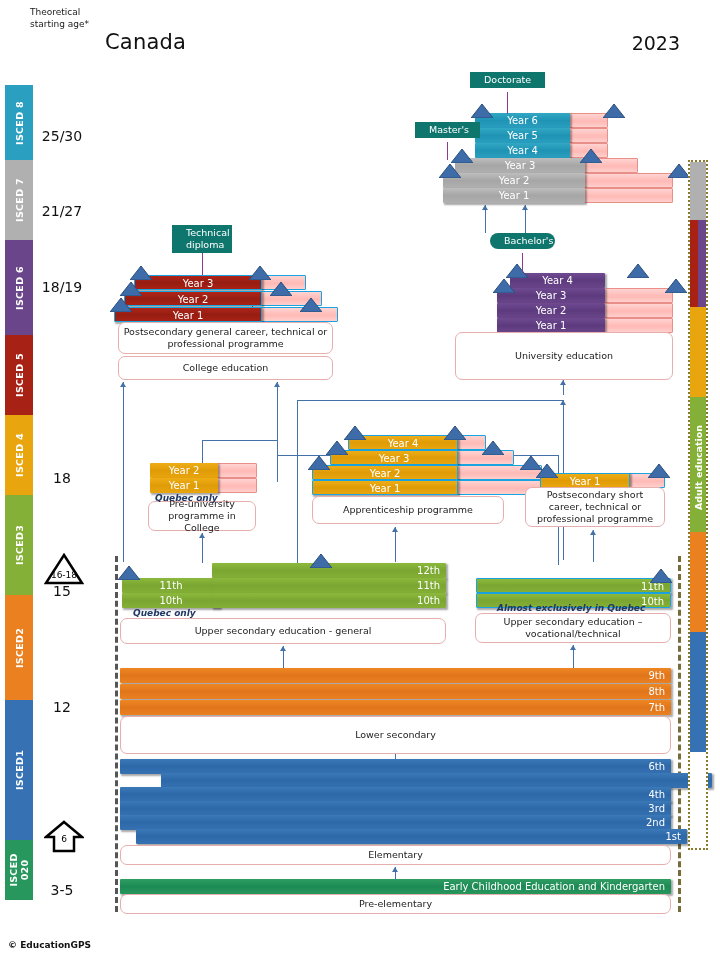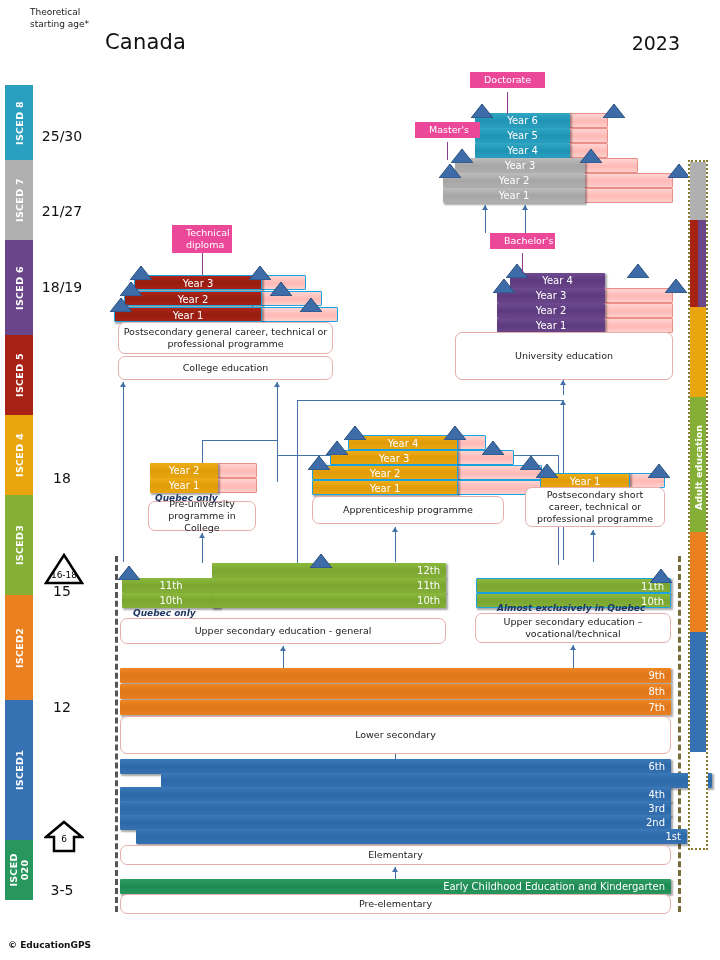--- a/index.html
+++ b/index.html
@@ -59,21 +59,21 @@
   .c-pink{background:linear-gradient(180deg,#ffd4d2 0%,#ffb9b5 55%,#ffcfcc 100%);border:1px solid #e88f8a;}
   .blueout{border:1.6px solid #19a3e0;}
 
   
   .pbox{position:absolute;box-sizing:border-box;background:#fff;
         border:1.6px solid #e7aeae;border-radius:7px;
         font-size:9.5px;color:#222;display:flex;align-items:center;
         justify-content:center;text-align:center;line-height:12px;padding:1px 4px;}
 
   
-  .qual{position:absolute;background:#ec4899;color:#fff;font-size:9.5px;
+  .qual{position:absolute;background:#0f766e;color:#fff;font-size:9.5px;
         text-align:center;line-height:12px;padding:2px 14px;box-sizing:border-box;}
 
   
   .note{position:absolute;font-size:9px;font-weight:bold;font-style:italic;
         color:#1f3864;white-space:nowrap;}
 
   
   .ln{position:absolute;background:#4472a8;}
   .lnv{width:1px;}
   .lnh{height:1px;}
@@ -435,21 +435,21 @@
     <div class="pbox" style="left: 120px; top: 845px; width: 551px; height: 20px;">
       <span>Elementary</span>
     </div>
     <div class="pbox" style="left: 120px; top: 894px; width: 551px; height: 20px;">
       <span>Pre-elementary</span>
     </div>
   </div>
 <div id="qual-layer">
     <div class="qual" style="left: 470px; top: 72px; width: 75px;">Doctorate</div>
     <div class="qual" style="left: 415px; top: 122px; width: 65px;">Master's</div>
-    <div class="qual" style="left: 490px; top: 233px; width: 65px;">Bachelor's</div>
+    <div class="qual" style="left: 490px; top: 233px; width: 65px; border-radius: 8px;">Bachelor's</div>
     <div class="qual" style="left: 172px; top: 225px; width: 60px;">Technical diploma</div>
     <div class="qline" style="left: 507px; top: 92px; height: 22px;"></div>
     <div class="qline" style="left: 447px; top: 142px; height: 18px;"></div>
     <div class="qline" style="left: 522px; top: 253px; height: 20px;"></div>
     <div class="qline" style="left: 202px; top: 253px; height: 22px;"></div>
   </div>
 <div id="note-layer">
     <div class="note" style="left: 155px; top: 493px;">Quebec only</div>
     <div class="note" style="left: 133px; top: 608px;">Quebec only</div>
     <div class="note" style="left: 497px; top: 603px;">Almost exclusively in Quebec</div>

